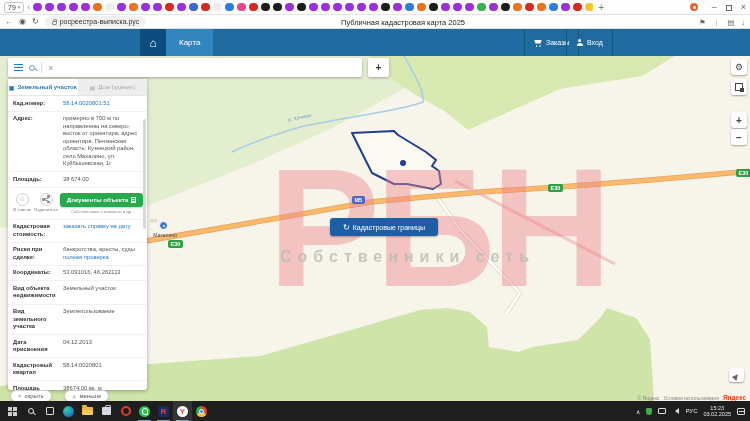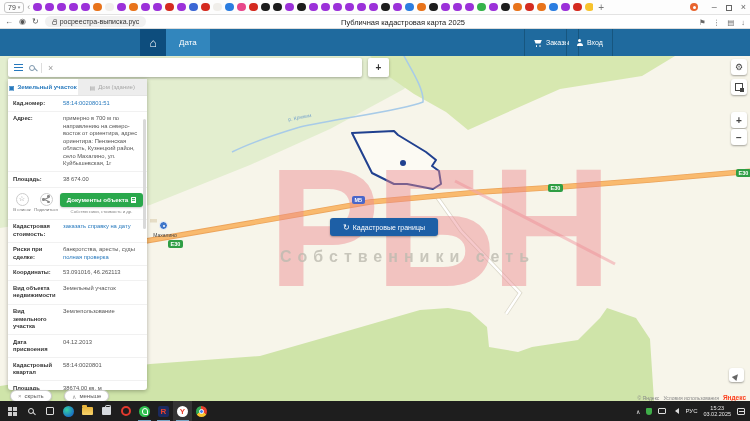--- a/index.html
+++ b/index.html
@@ -269,21 +269,21 @@
       <span>⋮</span>
       <span>▤</span>
       <span>↓</span>
     </div>
   </div>
 
   <div class="siteheader">
     <div class="home-btn">
         <span>⌂</span>
       </div>
-    <div class="map-tab">Дата</div>
+    <div class="map-tab">Карта</div>
     <div class="hdr-btn orders-btn">
       <span class="ic-cart"></span>
       <span>Заказы</span>
     </div>
     <div class="hdr-btn login-btn">
       <span class="ic-person"></span>
       <span>Вход</span>
     </div>
   </div>
 

